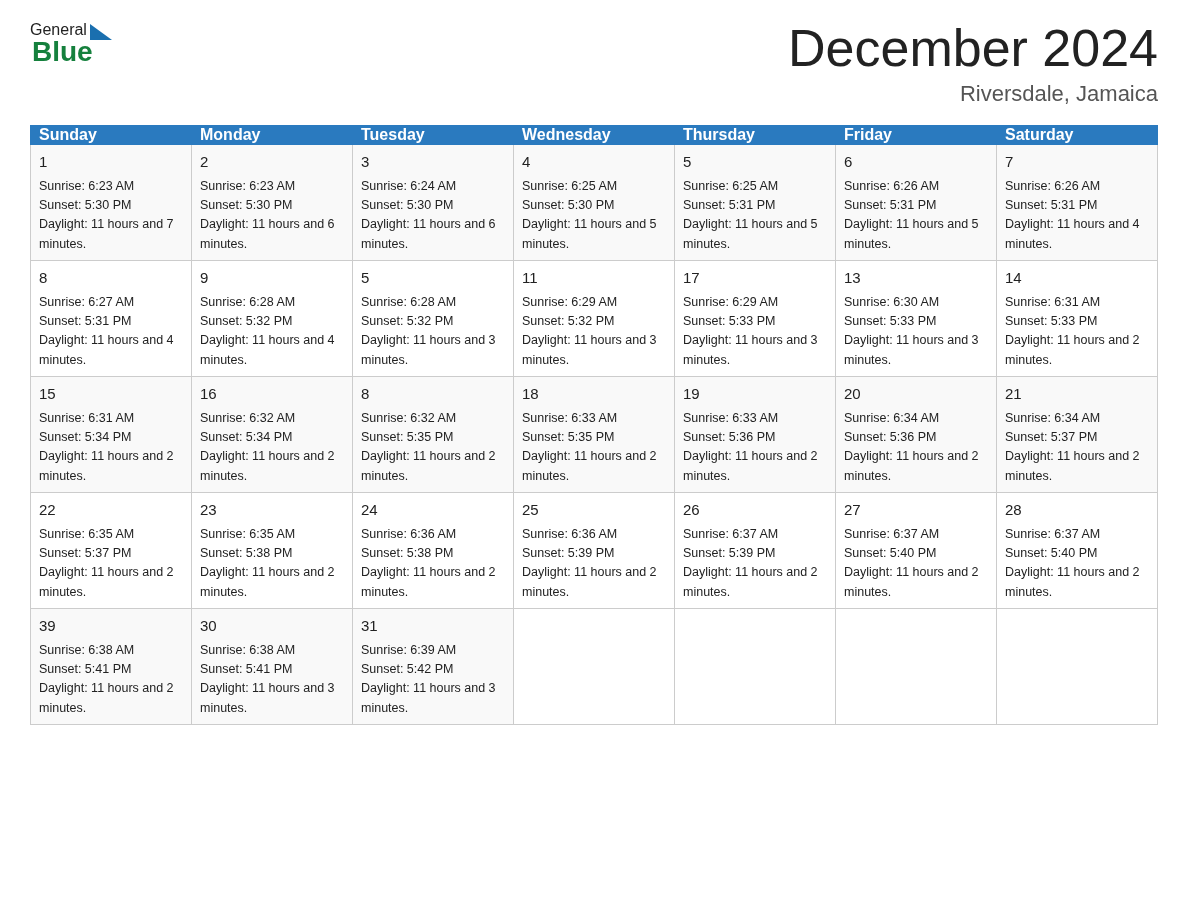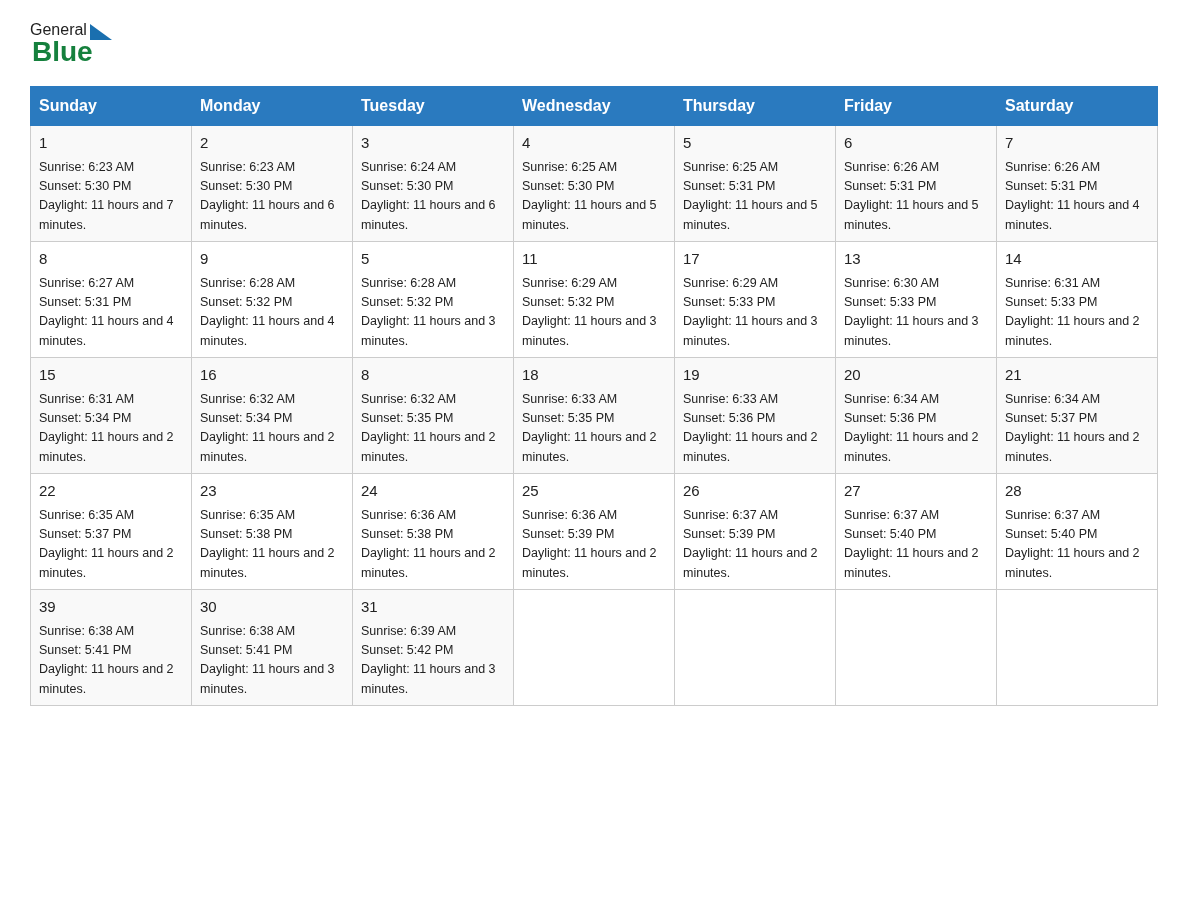--- a/index.html
+++ b/index.html
@@ -58,21 +58,21 @@
     table {
       width: 100%;
       border-collapse: collapse;
       table-layout: fixed;
     }
     thead tr th {
       background-color: #2a7abf;
       color: #fff;
       font-size: 16px;
       font-weight: bold;
-      padding: 10px 8px;
+      padding: 0 8px;
       text-align: left;
       border: 1px solid #2a7abf;
     }
     tbody tr td {
       vertical-align: top;
       padding: 6px 8px;
       border: 1px solid #ccc;
       font-size: 13px;
       line-height: 1.5;
       height: 110px;
@@ -120,20 +120,22 @@
       <div class="logo-text-block">
         <div class="logo-general-row">
           <span class="logo-general">General</span>
           <span class="logo-arrow"></span>
         </div>
         <span class="logo-blue">Blue</span>
       </div>
     </div>
   </div>
   <div class="header-right">
+    <div class="month-title">December 2024</div>
+    <div class="location">Riversdale, Jamaica</div>
   </div>
 </div>
 
 <table>
   <thead>
     <tr>
     <th>Sunday</th>
         <th>Monday</th>
         <th>Tuesday</th>
         <th>Wednesday</th>

